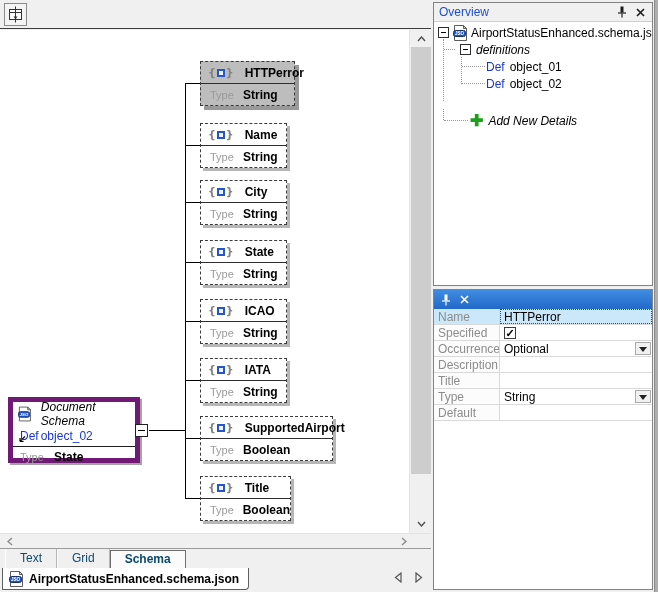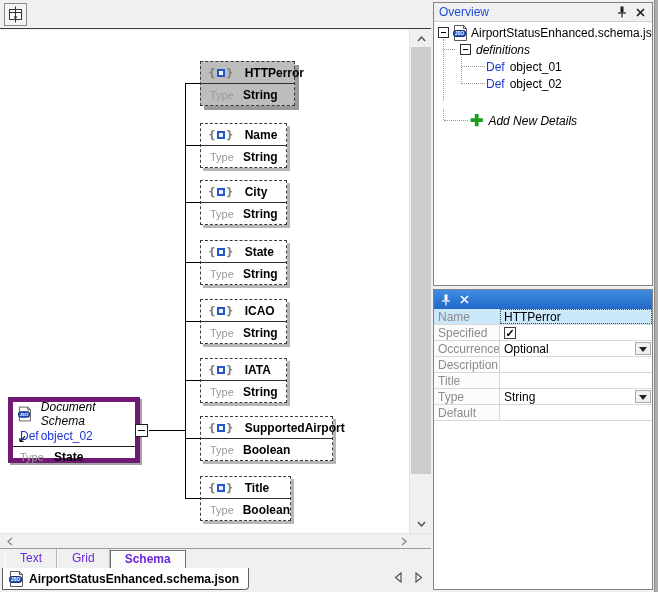--- a/index.html
+++ b/index.html
@@ -50,21 +50,21 @@
 
   
   .vscroll { position:absolute; left:409px; top:0; width:22px; height:503px; background:#f0f0f0; border-left:1px solid #e3e3e3; }
   .vthumb { position:absolute; left:1px; top:17px; width:20px; height:427px; background:#cdcdcd; }
   .sb-arrow { position:absolute; width:20px; height:16px; display:flex; align-items:center; justify-content:center; color:#505050; }
   .hscroll { position:absolute; left:0; top:533px; width:431px; height:15px; background:#f0f0f0; border-top:1px solid #e3e3e3; }
   .h-arrow { position:absolute; top:0; width:16px; height:14px; display:flex; align-items:center; justify-content:center; color:#8a8a8a; }
 
   
   .viewtabs { position:absolute; left:0; top:548px; width:431px; height:20px; background:#f0f0f0; border-top:1px solid #9a9a9a; display:flex; align-items:stretch; padding-left:5px; }
-  .vtab { padding:2px 14px 0; border-right:1px solid #b5b5b5; border-left:1px solid #fdfdfd; color:#6d28d9; }
+  .vtab { padding:2px 14px 0; border-right:1px solid #b5b5b5; border-left:1px solid #fdfdfd; color:#0c4a6e; }
   .vtab.active { background:#fbfbfb; border:1px solid #6f6f6f; border-bottom:none; font-weight:bold; margin-top:1px; padding-top:1px; }
 
   
   .filebar { position:absolute; left:0; top:568px; width:431px; height:24px; background:#f0f0f0; }
   .filetab { position:absolute; left:2px; top:0; height:22px; background:#fff; border:1px solid #5f5f5f; border-top:none; border-radius:0 0 4px 0; display:flex; align-items:center; gap:5px; padding:0 9px 0 6px; font-weight:bold; }
   .filenav { position:absolute; right:8px; top:4px; display:flex; gap:13px; color:#555; }
 
   
   .right { position:absolute; left:432px; top:0; width:222px; height:592px; background:#f0f0f0; }
   .window-edge { position:absolute; left:654px; top:0; width:4px; height:592px; background:#aeaeae; border-left:1px solid #8a8a8a; }

